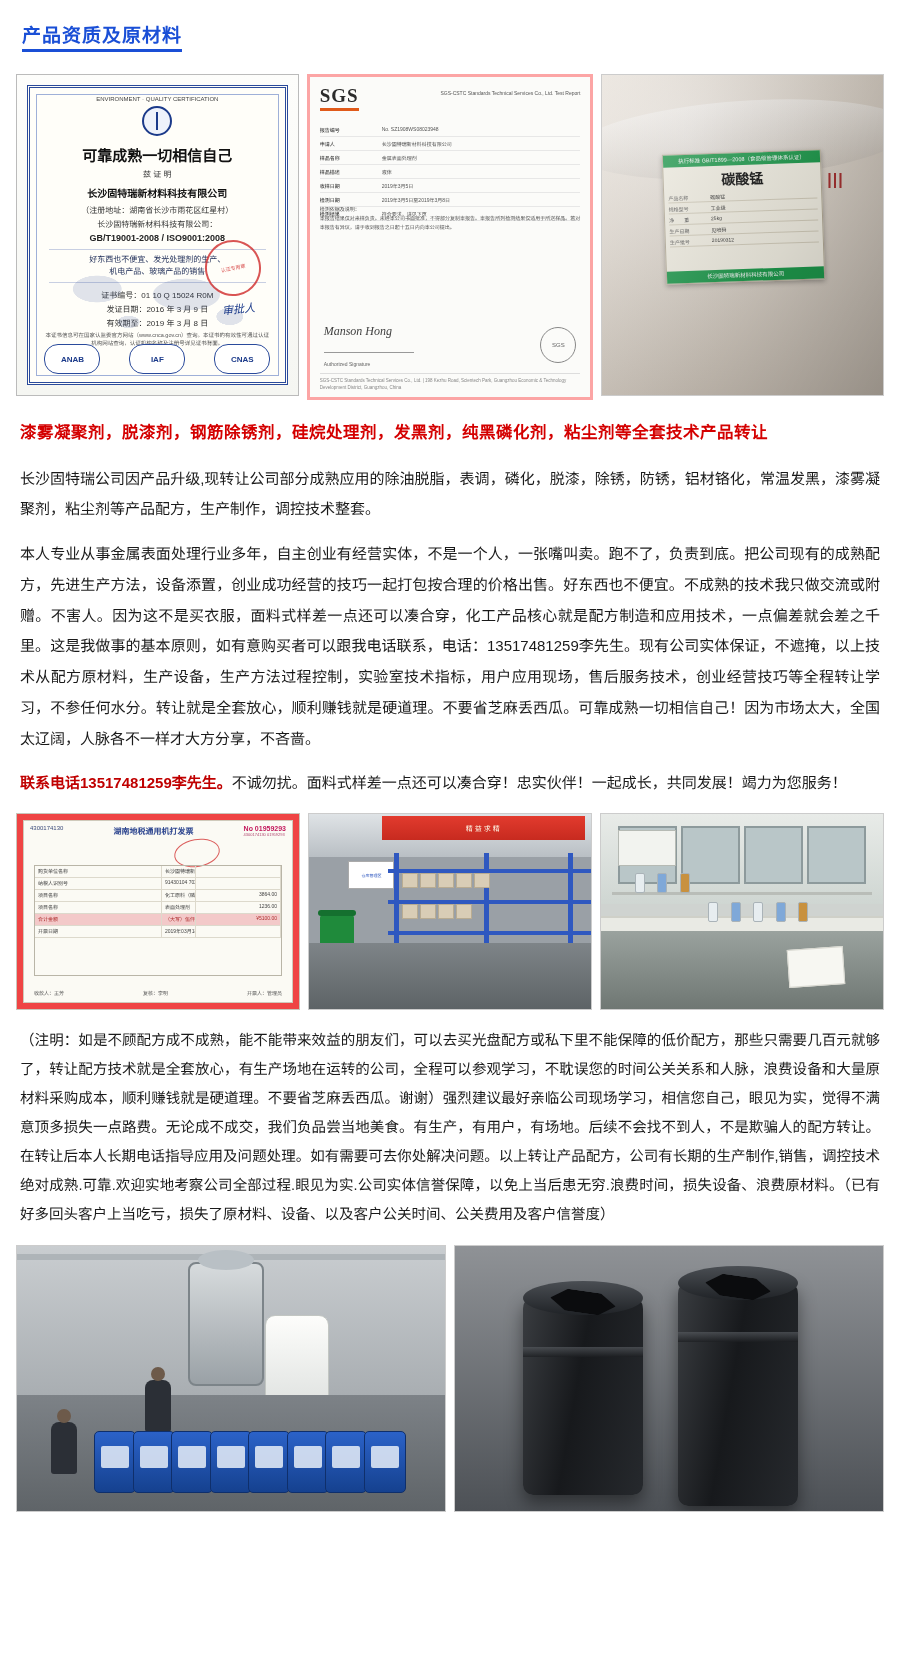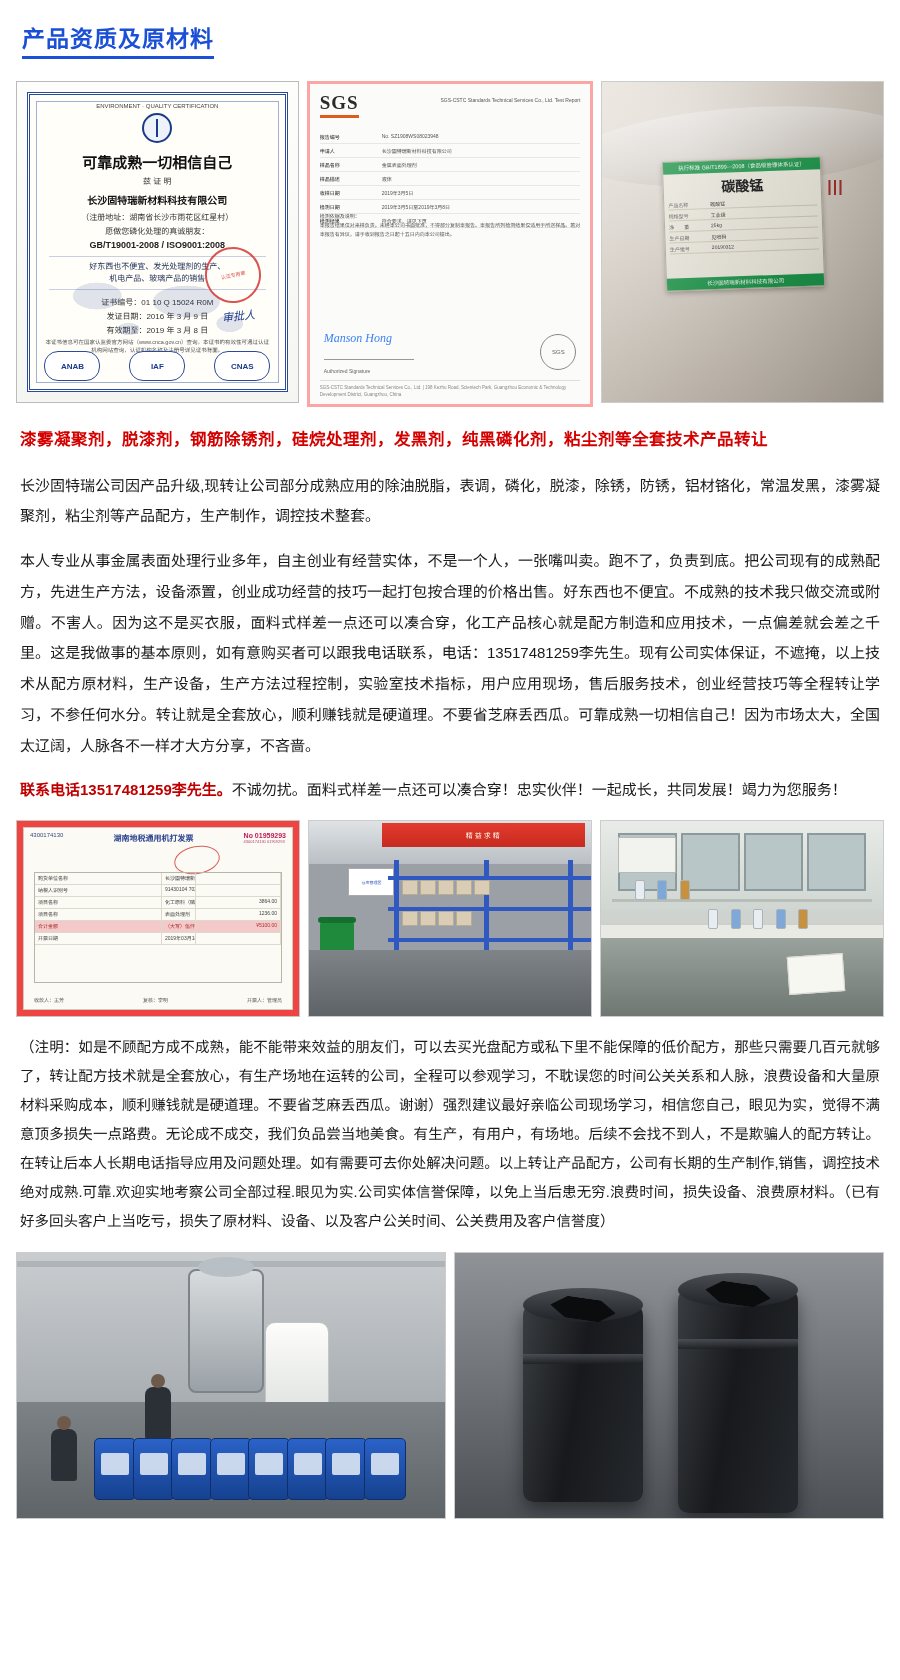--- a/index.html
+++ b/index.html
@@ -10,21 +10,21 @@
     font-family:"Liberation Sans","DejaVu Sans",sans-serif;
     color:#222;
   }
   .page{
     width:900px;
     box-sizing:border-box;
     padding:14px 16px 30px 16px;
   }
   .section-title{
     color:#1a4fd6;
-    font-size:23px;
+    font-size:19px;
     font-weight:bold;
     letter-spacing:1px;
     margin:6px 0 12px 6px;
     border-bottom:3px solid #1a4fd6;
     display:inline-block;
     padding-bottom:2px;
   }
   .img-row{
     display:flex;
     gap:8px;
@@ -135,21 +135,21 @@
   .cert2 .rows{position:absolute;left:10px;right:10px;top:46px;font-size:5px;color:#444;}
   .cert2 .row{display:flex;border-bottom:1px solid #e7e7e7;padding:3px 0;}
   .cert2 .row .k{width:62px;color:#222;}
   .cert2 .row .v{flex:1;color:#555;}
   .cert2 .blk{
     position:absolute;left:10px;right:10px;top:128px;
     font-size:5px;line-height:1.8;color:#555;text-align:justify;
   }
   .cert2 .sign{
     position:absolute;left:14px;bottom:58px;
-    font-family:"Liberation Serif",serif;font-style:italic;font-size:12px;color:#3b82f6;
+    font-family:"Liberation Serif",serif;font-style:italic;font-size:12px;color:#404040;
   }
   .cert2 .signline{position:absolute;left:14px;bottom:44px;width:90px;border-top:1px solid #999;}
   .cert2 .signcap{position:absolute;left:14px;bottom:30px;font-size:5px;color:#666;}
   .cert2 .foot{
     position:absolute;left:10px;right:10px;bottom:6px;
     font-size:4.5px;color:#888;line-height:1.6;border-top:1px solid #ddd;padding-top:3px;
   }
   .cert2 .circ{
     position:absolute;right:14px;bottom:34px;width:34px;height:34px;border-radius:50%;
     border:1px solid #888;color:#666;font-size:6px;display:flex;align-items:center;justify-content:center;
@@ -377,21 +377,21 @@
 
     <div class="ph cert1">
       <div class="frame">
         <div class="inner">
           <div class="ewcsub">ENVIRONMENT · QUALITY CERTIFICATION</div>
           <div class="seal"></div>
           <h2>可靠成熟一切相信自己</h2>
           <div class="line">兹 证 明</div>
           <div class="company">长沙固特瑞新材料科技有限公司</div>
           <div class="line">（注册地址：湖南省长沙市雨花区红星村）</div>
-          <div class="line">愿做您磷化处理的真诚朋友：</div>
+          <div class="line">长沙固特瑞新材料科技有限公司：</div>
           <div class="std">GB/T19001-2008 / ISO9001:2008</div>
           <div class="scopebar">
             <div>好东西也不便宜、发光处理剂的生产、</div>
             <div>机电产品、玻璃产品的销售</div>
           </div>
           <div class="map"></div>
           <div class="line">证书编号：01 10 Q 15024 R0M</div>
           <div class="line">发证日期：2016 年 3 月 9 日</div>
           <div class="line">有效期至：2019 年 3 月 8 日</div>
           <div class="tiny">本证书信息可在国家认监委官方网站（www.cnca.gov.cn）查询。本证书的有效性可通过认证机构网站查询，认证机构名称及注册号详见证书背面。</div>

